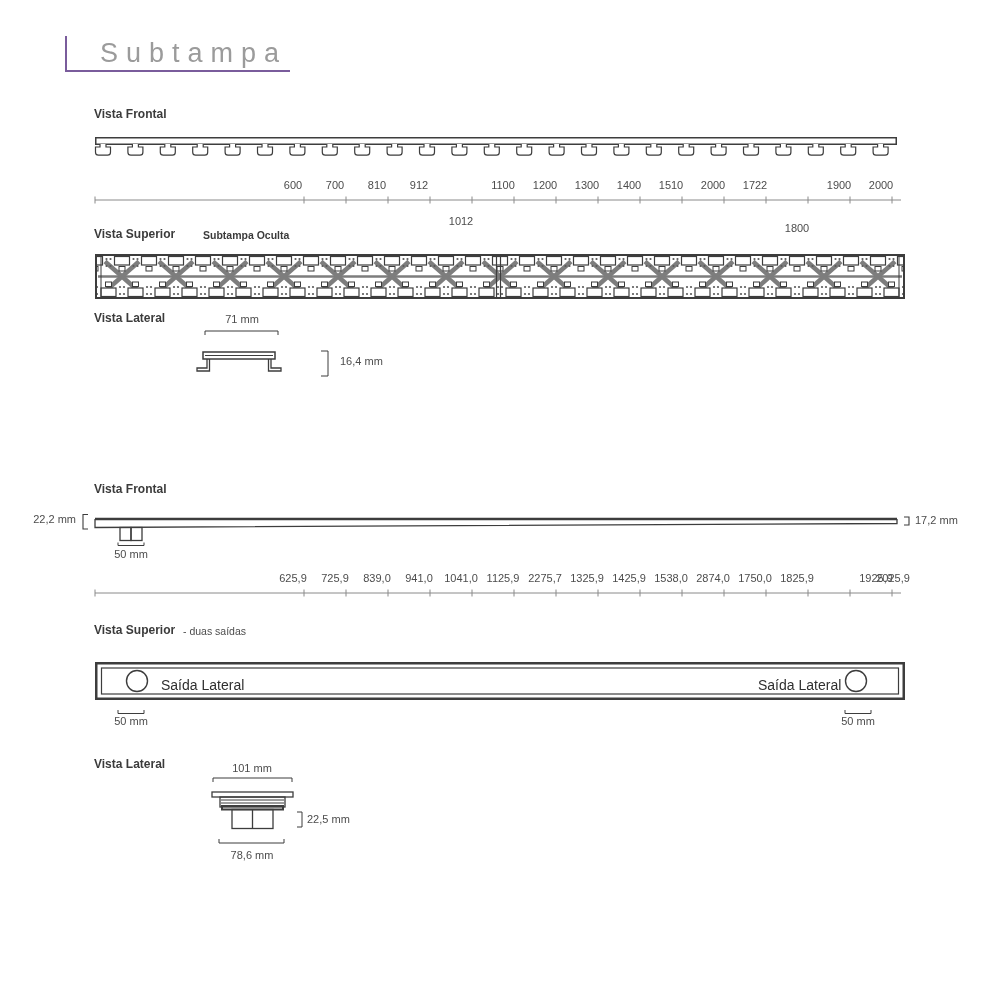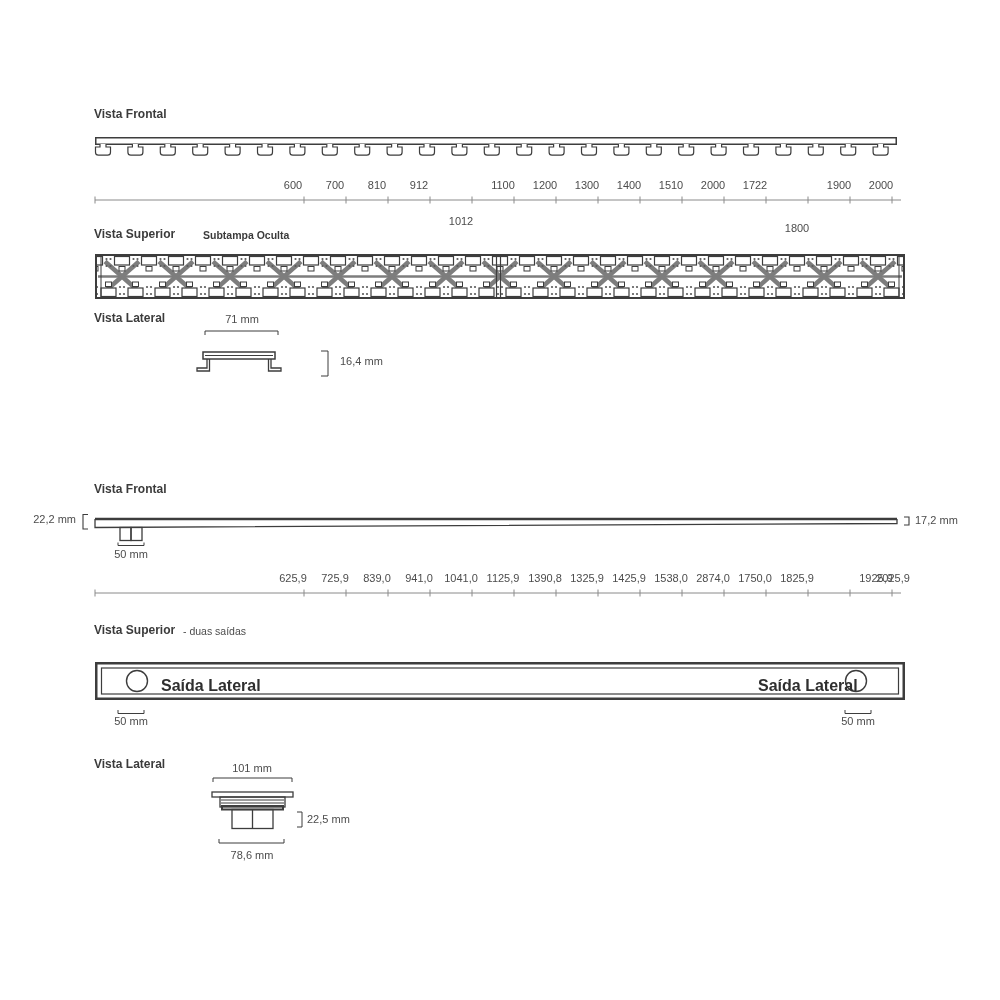--- a/index.html
+++ b/index.html
@@ -13,27 +13,30 @@
   .t1{font-size:27px;letter-spacing:8px;padding:1px 0 0 33px;line-height:32px}
   .t2{font-size:29px;letter-spacing:5px;padding:0 0 0 30px;line-height:33px}
   .view-label{position:absolute;font-weight:700;font-size:12px;color:#3b3b3b;white-space:nowrap}
   .sub-label{position:absolute;font-weight:700;font-size:10.5px;color:#3b3b3b;white-space:nowrap}
   .note-label{position:absolute;font-weight:400;font-size:10.5px;color:#4c4c4c;white-space:nowrap}
   .dim-label{position:absolute;font-size:11px;color:#4c4c4c;white-space:nowrap}
   .ctr{text-align:center}
   .rgt{text-align:right}
   .scale{position:absolute;width:820px;height:40px}
   .scale-label{top:0;transform:translateX(-50%)}
-  .outlet-label{position:absolute;font-weight:700;font-size:16px;color:#2f2f2f;white-space:nowrap}
+  .outlet-label{position:absolute;font-weight:400;font-size:14px;color:#2f2f2f;white-space:nowrap}
 </style>
 </head>
 <body>
 
 <div class="canvas">
 
+  <div class="section-head" style="left:65px;top:36px;width:225px;height:36px">
+    <div class="section-title t1">Subtampa</div>
+  </div>
 
   <div class="view-label" style="left:94px;top:107px">Vista Frontal</div>
 
   <svg id="subtampa-frontal-svg" style="left:95px;top:137px" width="805" height="22">
       <rect x="0.75" y="0.75" width="800.5" height="6.5" fill="none" class="ln" stroke-width="1.5"></rect>
       <path d="M5,7 V10 H0.5 V15.2 Q0.5,18.2 3.4000000000000004,18.2 H12.6 Q15.5,18.2 15.5,15.2 V10 H11 V7 Z" fill="#fff" stroke="none"></path>
       <path d="M5,7 V10 H0.5 V15.2 Q0.5,18.2 3.4000000000000004,18.2 H12.6 Q15.5,18.2 15.5,15.2 V10 H11 V7" fill="none" class="ln" stroke-width="1.2"></path>
       <path d="M37.4,7 V10 H32.9 V15.2 Q32.9,18.2 35.8,18.2 H45 Q47.9,18.2 47.9,15.2 V10 H43.4 V7 Z" fill="#fff" stroke="none"></path>
       <path d="M37.4,7 V10 H32.9 V15.2 Q32.9,18.2 35.8,18.2 H45 Q47.9,18.2 47.9,15.2 V10 H43.4 V7" fill="none" class="ln" stroke-width="1.2"></path>
       <path d="M69.8,7 V10 H65.3 V15.2 Q65.3,18.2 68.2,18.2 H77.39999999999999 Q80.3,18.2 80.3,15.2 V10 H75.8 V7 Z" fill="#fff" stroke="none"></path>
@@ -555,21 +558,21 @@
   <div class="scale" style="left:95px;top:572px">
       <svg width="820" height="30" style="left:0;top:0">
         <path d="M0,21 H806 M0,17.5 V24.5 M209,17.5 V24.5 M251,17.5 V24.5 M293,17.5 V24.5 M335,17.5 V24.5 M377,17.5 V24.5 M419,17.5 V24.5 M461,17.5 V24.5 M503,17.5 V24.5 M545,17.5 V24.5 M587,17.5 V24.5 M629,17.5 V24.5 M671,17.5 V24.5 M713,17.5 V24.5 M755,17.5 V24.5 M797,17.5 V24.5" stroke="#8a8a8a" stroke-width="1" fill="none"></path>
       </svg>
       <div class="dim-label scale-label" style="left: 198px;">625,9</div>
       <div class="dim-label scale-label" style="left: 240px;">725,9</div>
       <div class="dim-label scale-label" style="left: 282px;">839,0</div>
       <div class="dim-label scale-label" style="left: 324px;">941,0</div>
       <div class="dim-label scale-label" style="left: 366px;">1041,0</div>
       <div class="dim-label scale-label" style="left: 408px;">1125,9</div>
-      <div class="dim-label scale-label" style="left: 450px;">1390,8</div>
+      <div class="dim-label scale-label" style="left: 450px;">2275,7</div>
       <div class="dim-label scale-label" style="left: 492px;">1325,9</div>
       <div class="dim-label scale-label" style="left: 534px;">1425,9</div>
       <div class="dim-label scale-label" style="left: 576px;">1538,0</div>
       <div class="dim-label scale-label" style="left: 618px;">2874,0</div>
       <div class="dim-label scale-label" style="left: 660px;">1750,0</div>
       <div class="dim-label scale-label" style="left: 702px;">1825,9</div>
       <div class="dim-label scale-label" style="left: 781px;">1925,9</div>
       <div class="dim-label scale-label" style="left: 798px;">2025,9</div>
     </div>
 

